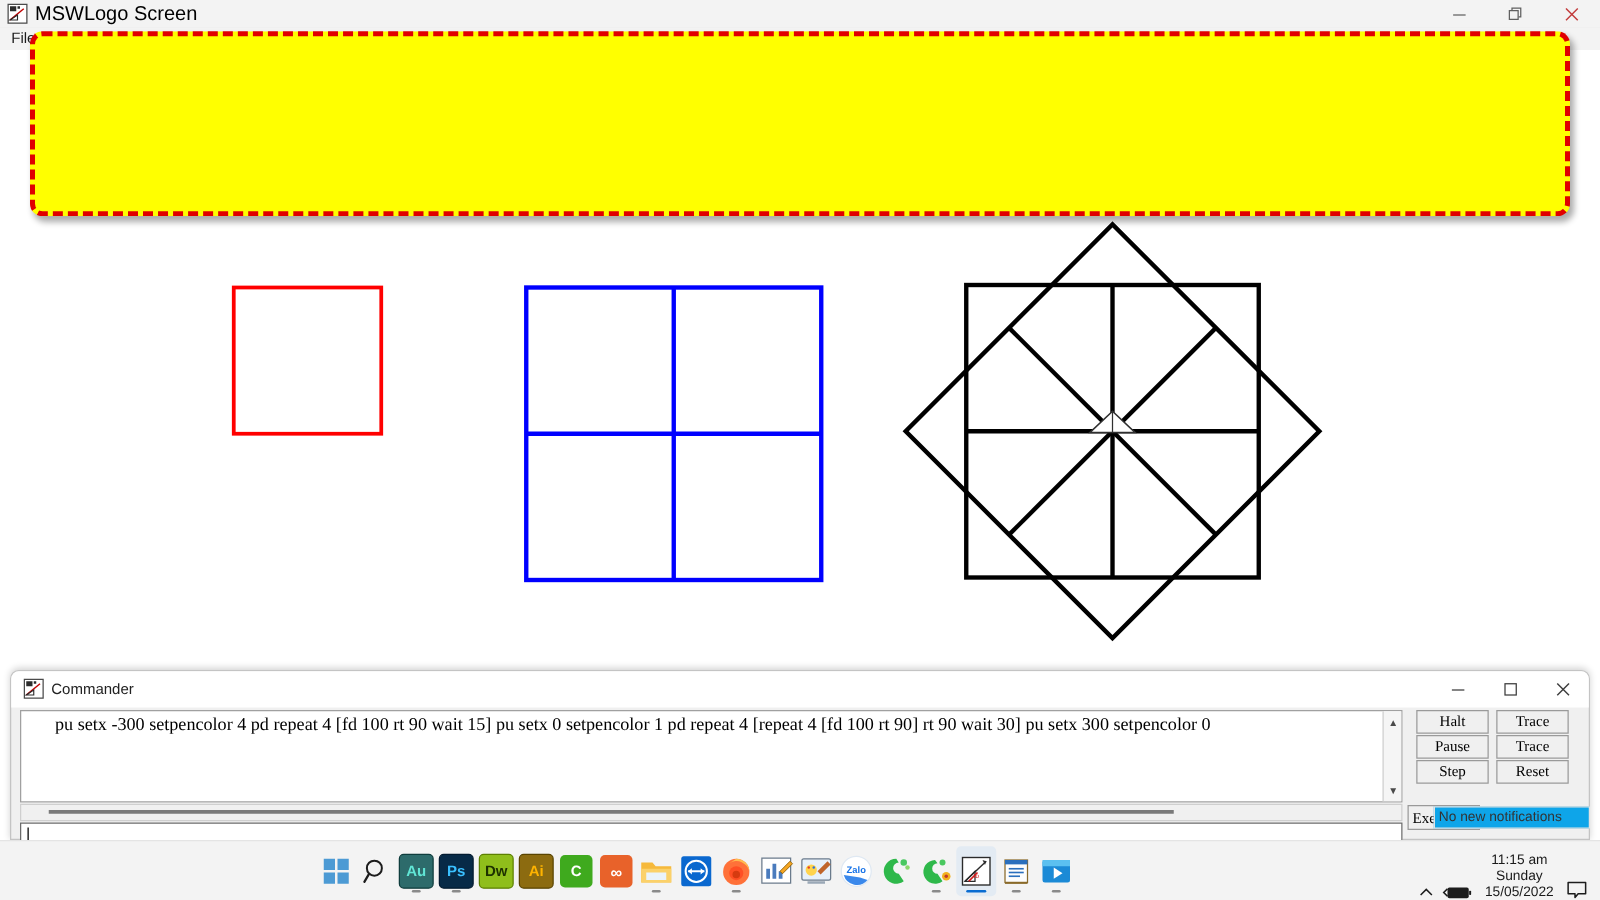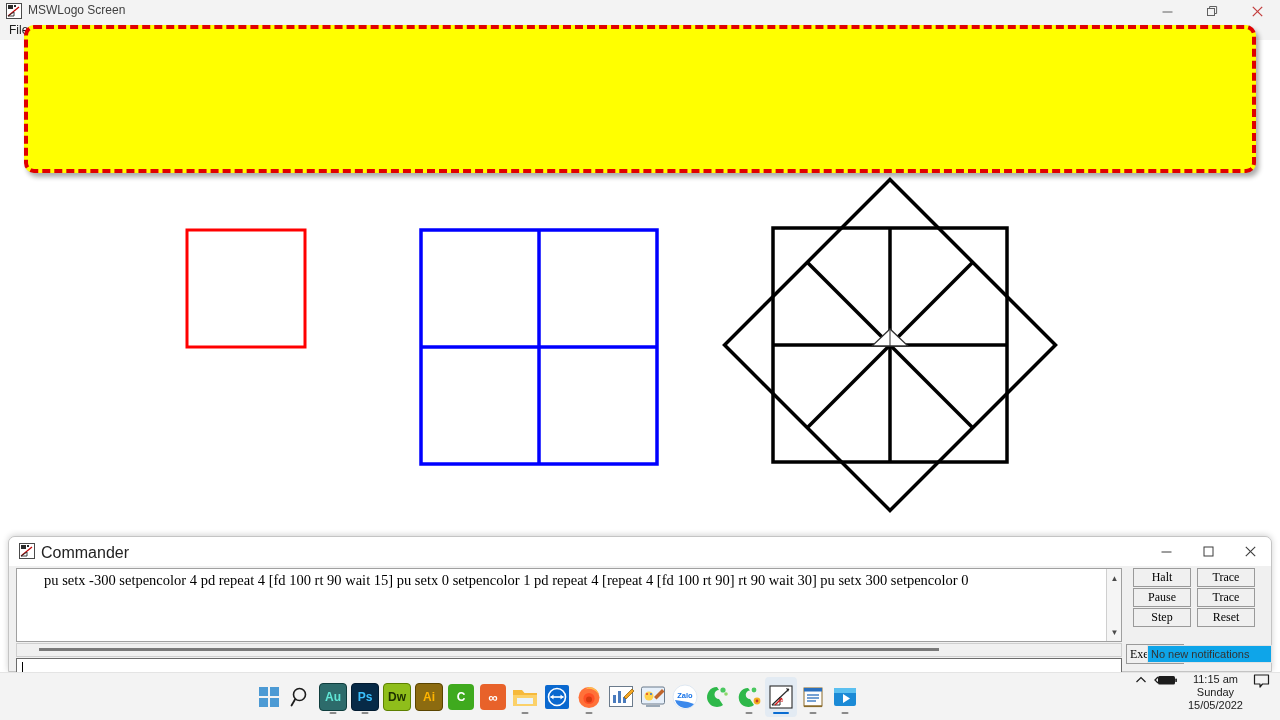--- a/index.html
+++ b/index.html
@@ -38,22 +38,22 @@
     border-bottom: 1px solid #e6e6e6;
   }
   #logo-title-icon {
     position: absolute;
     left: 6px; top: 3px;
     width: 16px; height: 16px;
   }
   #logo-title-text {
     position: absolute;
     left: 28px; top: 3px;
-    font-size: 12px;
-    color: #404040;
+    font-size: 16px;
+    color: #000000;
     white-space: nowrap;
   }
   .wc-btn {
     position: absolute;
     top: 0;
     width: 45px; height: 22px;
     display: flex;
     align-items: center;
     justify-content: center;
   }
@@ -146,21 +146,21 @@
     height: 29px;
     background: #ffffff;
     border-radius: 6px 6px 0 0;
   }
   #cmd-title-icon {
     position: absolute; left: 10px; top: 6px;
     width: 16px; height: 16px;
   }
   #cmd-title-text {
     position: absolute; left: 32px; top: 7px;
-    font-size: 16px; color: #222;
+    font-size: 12px; color: #222;
   }
   .cmd-wc {
     position: absolute; top: 0;
     width: 42px; height: 29px;
     display: flex; align-items: center; justify-content: center;
   }
 
   #cmd-history {
     position: absolute;
     left: 7px; top: 31px;
@@ -315,21 +315,21 @@
     justify-content: center;
     font-size: 12px;
     font-weight: bold;
     font-family: "Liberation Sans", sans-serif;
   }
   #tb-right {
     position: absolute;
     right: 4px; top: 0;
     height: 48px;
     display: flex;
-    align-items: flex-start;
+    align-items: flex-end;
     gap: 6px;
   }
   #tb-clock {
     text-align: center;
     font-size: 11px;
     line-height: 13px;
     color: #1a1a1a;
     padding: 0 4px;
   }
 

